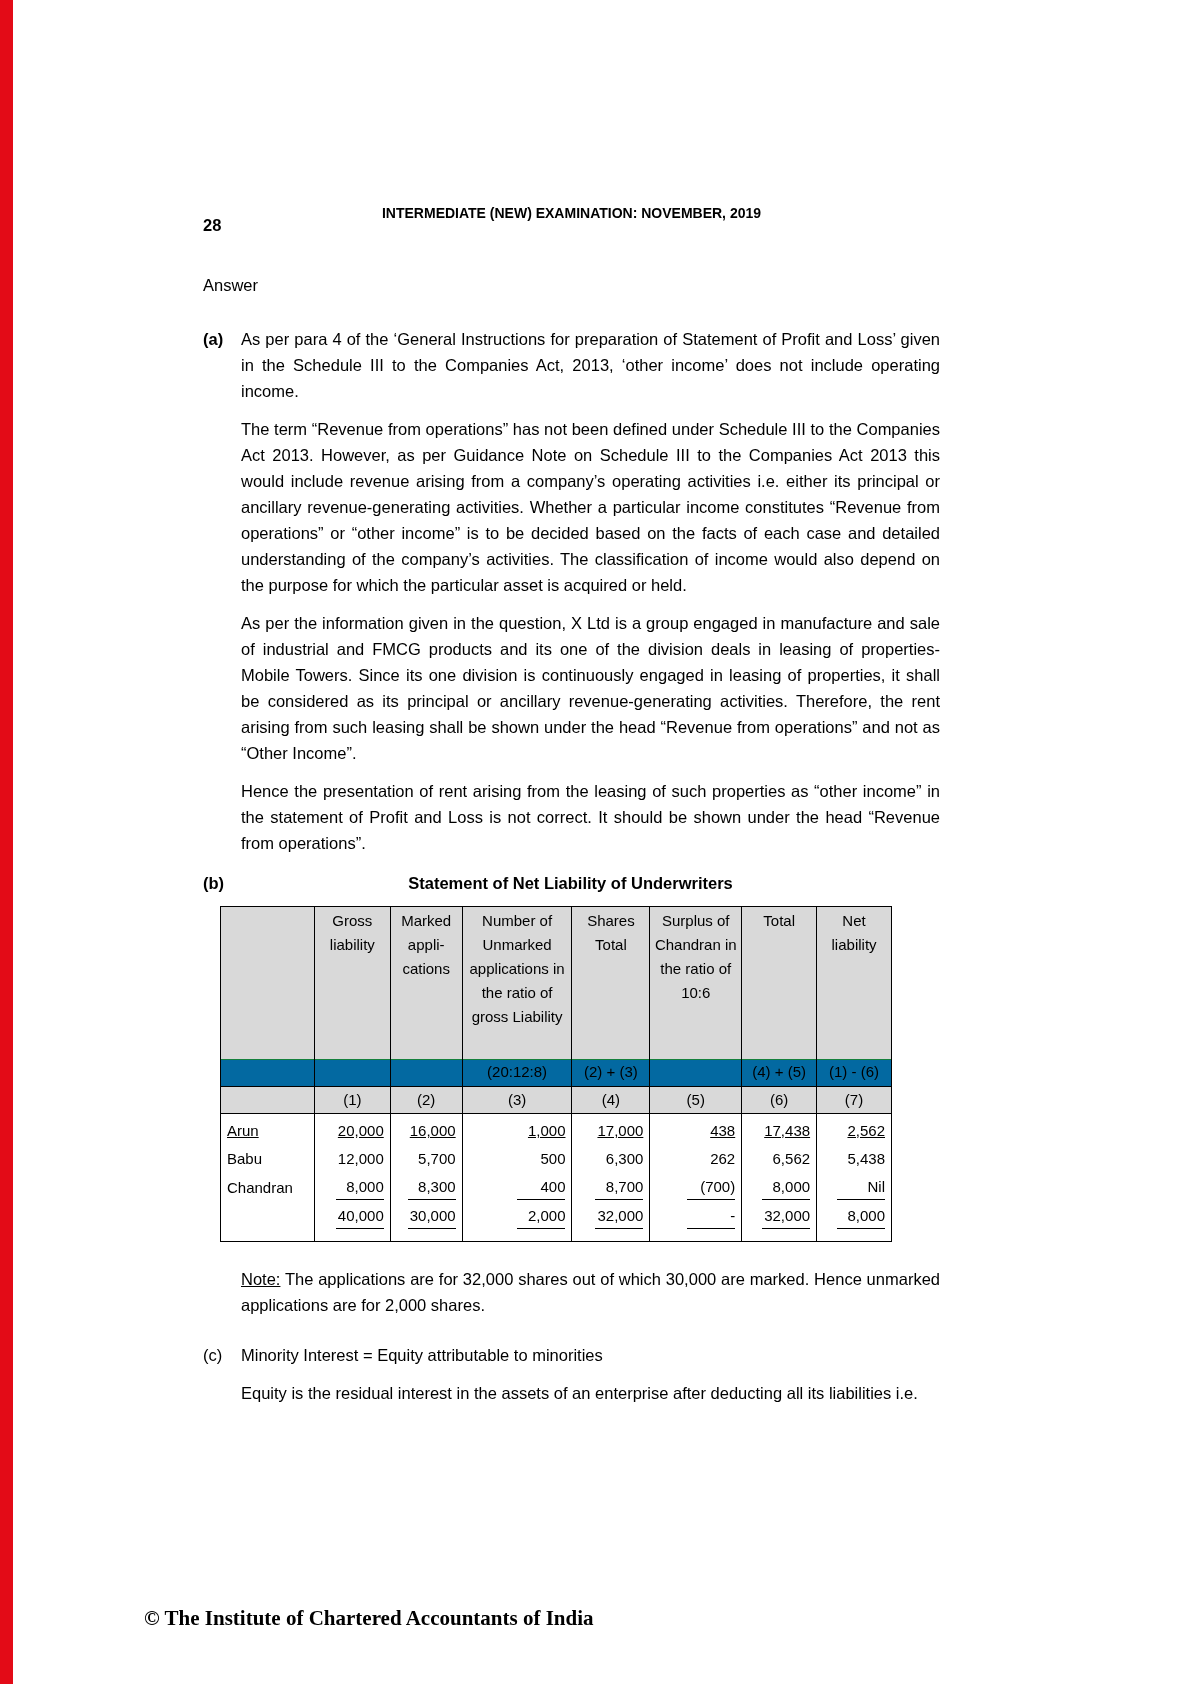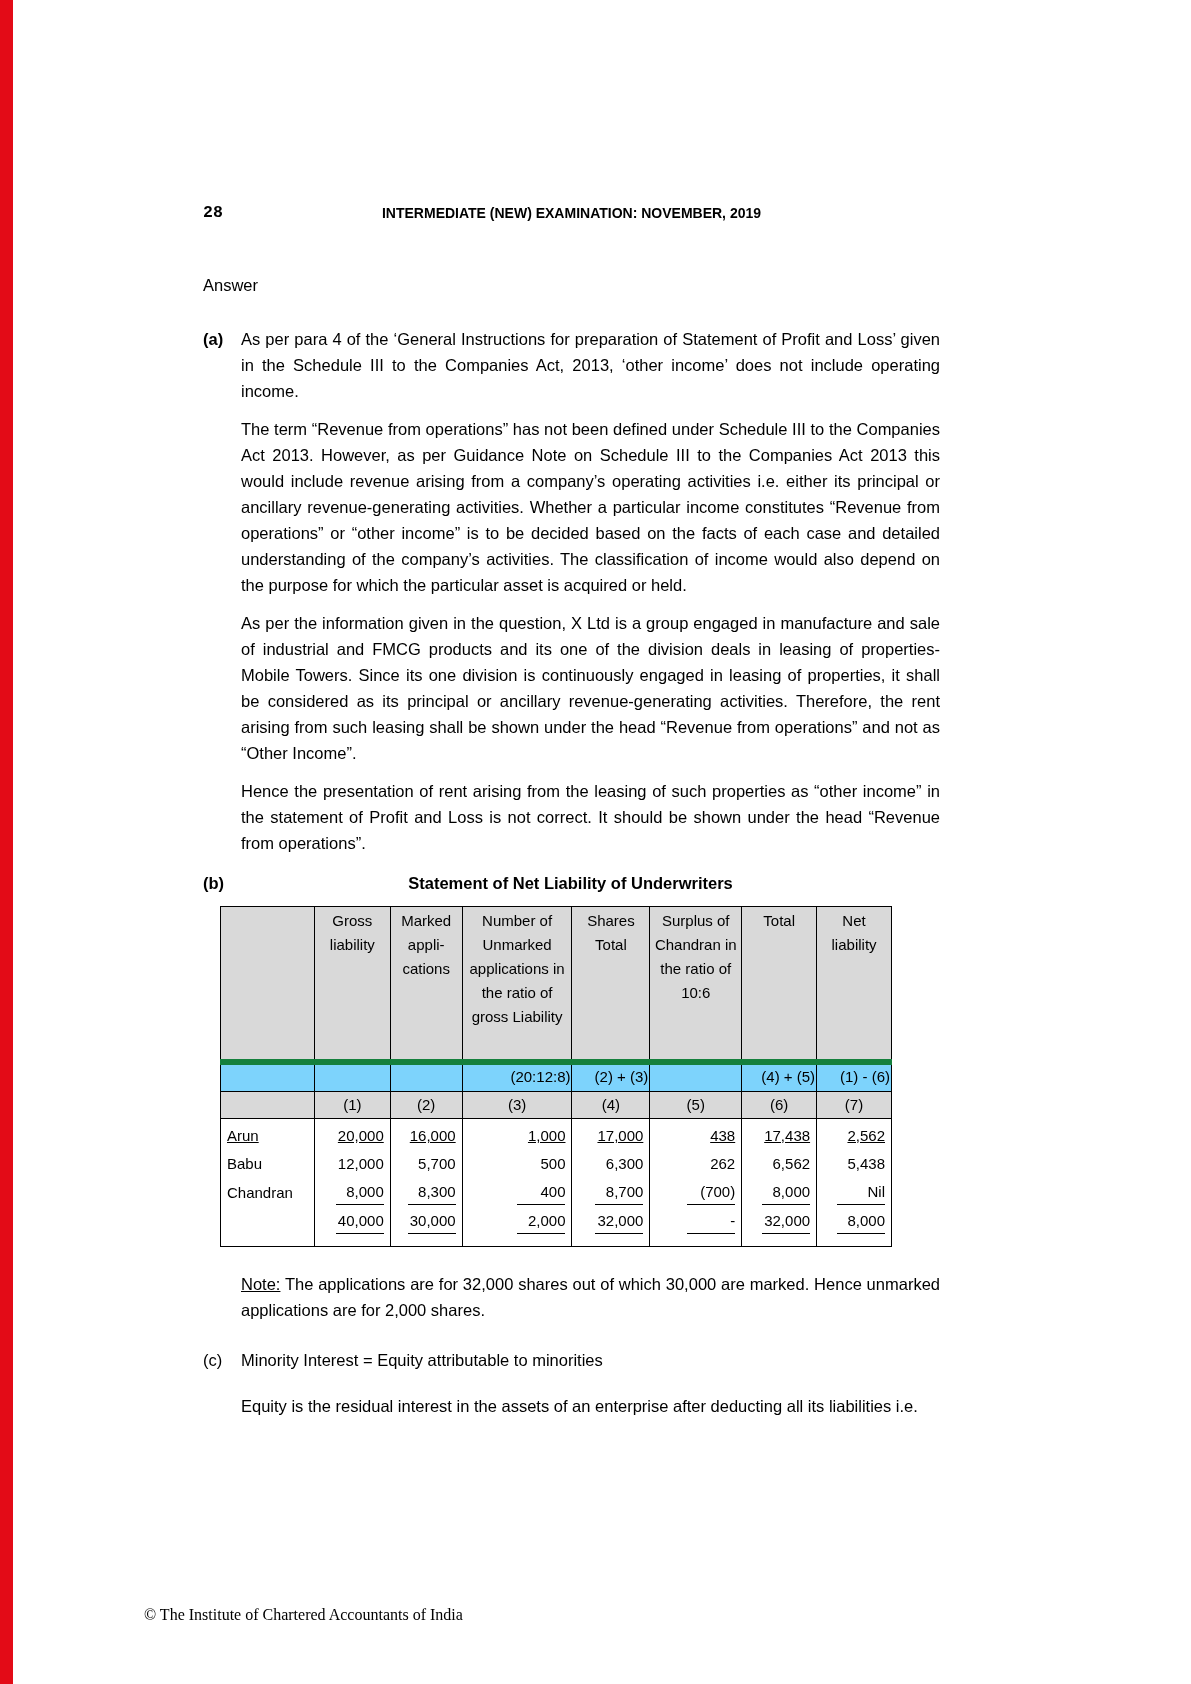--- a/index.html
+++ b/index.html
@@ -16,21 +16,21 @@
     width:13px; height:1684px;
     background:#e30b17;
   }
   .content {
     position:absolute; left:203px; top:0;
     width:737px;
     padding-top:200px;
     font-size:16.5px; line-height:26px;
   }
   .page-header { position:relative; height:26px; }
-  .page-number { position:absolute; left:0; top:0; font-weight:bold;font-family:Liberation Mono, monospace; }
+  .page-number { position:absolute; left:0; top:12px; font-weight:bold; }
   .header-title { display:block; text-align:center; font-weight:bold; font-size:14px; }
   .answer-heading { font-weight:normal; margin-top:46px; }
   .item { display:flex; }
   .item-a { margin-top:28px; }
   .item-label { width:38px; flex:0 0 38px; font-weight:bold; }
   .item-label.plain { font-weight:normal; }
   .item-body { flex:1; }
   .item-body p { text-align:justify; }
   .item-body p + p { margin-top:12px; }
   .item-b { margin-top:14px; }
@@ -47,24 +47,24 @@
     border-left:1px solid #000;
     border-right:1px solid #000;
     font-weight:normal;
   }
   tr.hdr-main th {
     background:#d9d9d9;
     text-align:center; vertical-align:top;
     padding:2px 3px 30px 3px;
   }
   tr.hdr-formula td {
-    background:#7dd3fc;
-    text-align:right;
+    background:#0369a1;
+    text-align:center;
     padding:0 1px 2px 1px;
-    border-top:6px solid #15803d;
+    border-top:1px solid #15803d;
     border-bottom:1px solid #000;
   }
   tr.hdr-num td {
     background:#d9d9d9;
     text-align:center;
     padding:1px 2px;
     border-bottom:1.5px solid #000;
   }
   td.name { text-align:left; padding:2px 4px 2px 6px; }
   td.num  { text-align:right; padding:2px 6px 2px 4px; }
@@ -72,25 +72,25 @@
   tr.last-data td { padding-bottom:12px; }
   tr.u td.num span {
     display:inline-block;
     border-bottom:1.6px solid #000;
     min-width:48px;
     padding-bottom:0px;
   }
   .note { margin:24px 0 0 38px; text-align:justify; }
   .note-label { text-decoration:underline; }
   .item-c { margin-top:24px; }
-  .item-c .line2 { margin-top:20px; }
+  .item-c .line2 { margin-top:12px; }
   .footer {
     position:absolute; left:144px; top:1606px;
     font-family:"Liberation Serif", serif;
-    font-weight:normal; font-size:16px;
+    font-weight:bold; font-size:21px;
   }
 </style>
 </head>
 <body>
 
 <div class="stripe"></div>
 
 <div class="content">
 
   <div class="page-header">

